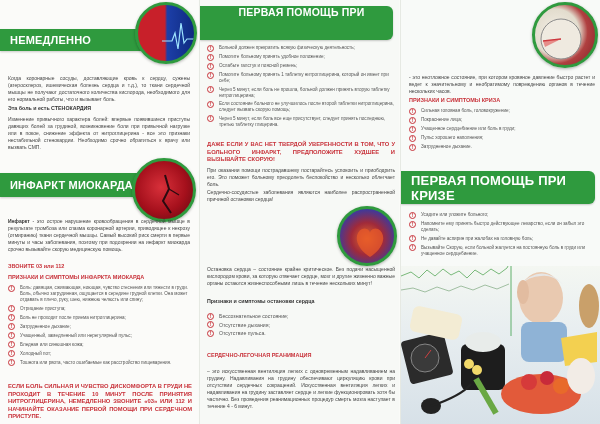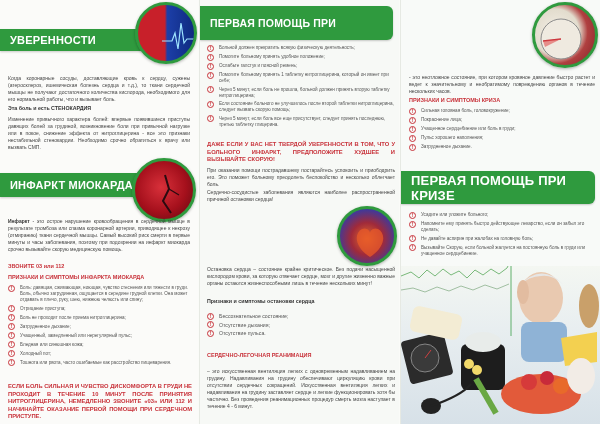--- a/index.html
+++ b/index.html
@@ -31,21 +31,21 @@
       flex: 0 0 auto; width: 7px; height: 7px; border: 1px solid #c8323a; border-radius: 50%;
       color: #c8323a; font-size: 5px; line-height: 5px; text-align: center; font-weight: bold;
       margin-right: 5px; margin-top: -0.5px;
     }
   </style>
 </head>
 <body>
 
 <div class="col col1">
   <div class="banner" style="left:0; top:29px; width:150px; height:22px; font-size:11px;">
-    <span>УВЕРЕННОСТИ</span>
+    <span>НЕМЕДЛЕННО</span>
   </div>
   <div class="circle-img" style="left:135px; top:2px; width:62px; height:62px;
        background: linear-gradient(90deg,#c8202a 0%,#c8202a 48%,#1c3fa8 52%,#0f2a80 100%);">
     <svg width="62" height="62" viewBox="0 0 62 62">
       <polyline points="24,36 34,36 37,28 40,44 43,18 46,38 49,34 62,34" fill="none" stroke="#9fe4ff" stroke-width="1.2"></polyline>
     </svg>
   </div>
 
   <div class="text" style="left:8px; top:75px; width:182px;">Когда коронарные сосуды, доставляющие кровь к сердцу, сужены (атеросклероз, ишемическая болезнь сердца и т.д.), то ткани сердечной мышцы не получают достаточного количества кислорода, необходимого для его нормальной работы, что и вызывает боль.</div>
   <div class="text bold" style="left:8px; top:105px; width:182px; font-size:5.3px;">Эта боль и есть СТЕНОКАРДИЯ</div>
@@ -100,21 +100,21 @@
     <li>
         <span class="warn">!</span>
         <span>Тошнота или рвота, часто ошибаемые как расстройство пищеварения.</span>
       </li>
   </ul>
 
   <div class="red-big" style="left:8px; top:383px; width:184px;">ЕСЛИ БОЛЬ СИЛЬНАЯ И ЧУВСТВО ДИСКОМФОРТА В ГРУДИ НЕ ПРОХОДИТ В ТЕЧЕНИЕ 10 МИНУТ ПОСЛЕ ПРИНЯТИЯ НИТРОГЛИЦЕРИНА, НЕМЕДЛЕННО ЗВОНИТЕ «03» ИЛИ 112 И НАЧИНАЙТЕ ОКАЗАНИЕ ПЕРВОЙ ПОМОЩИ ПРИ СЕРДЕЧНОМ ПРИСТУПЕ.</div>
 </div>
 
 <div class="col col2">
-  <div class="banner rounded" style="left:0; top:6px; width:193px; height:34px; font-size:10.5px; line-height:12px; flex-direction:column; align-items:flex-start; justify-content:center;text-align:right;">
+  <div class="banner rounded" style="left:0; top:6px; width:193px; height:34px; font-size:10.5px; line-height:12px; flex-direction:row; align-items:flex-start; justify-content:center;text-align:right;">
     <span>ПЕРВАЯ ПОМОЩЬ ПРИ</span>
   </div>
 
   <ul class="list" style="left:7px; top:45px; width:188px;">
     <li>
         <span class="warn">!</span>
         <span>Больной должен прекратить всякую физическую деятельность;</span>
       </li>
     <li>
         <span class="warn">!</span>

